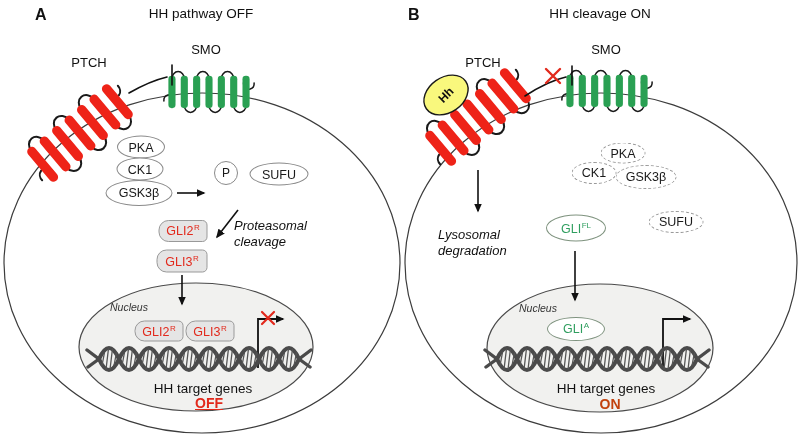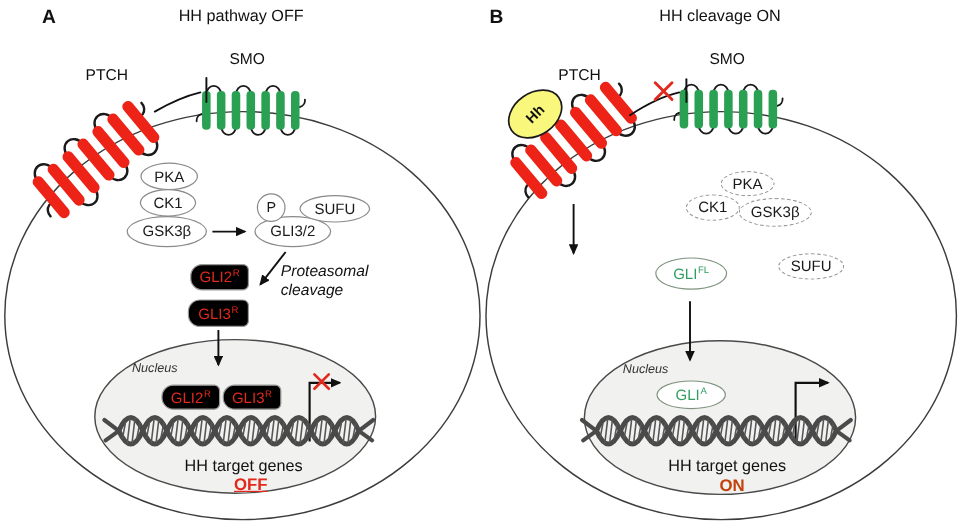--- a/index.html
+++ b/index.html
@@ -8,21 +8,21 @@
   #layer-svg{position:absolute;left:0;top:0;}
   .lbl{position:absolute;white-space:nowrap;}
   .ctr{transform:translate(-50%,-50%);}
   .panel-letter{font-size:16px;font-weight:bold;}
   .fig-title{font-size:13.5px;}
   .receptor-label{font-size:13px;}
   .oval{position:absolute;transform:translate(-50%,-50%);display:flex;align-items:center;justify-content:center;
         border:1.3px solid #8a8a8a;border-radius:50%;background:#fff;font-size:12.5px;color:#1a1a1a;}
   .oval.dashed{border-style:dashed;border-color:#9a9a9a;background:transparent;}
   .badge{position:absolute;transform:translate(-50%,-50%);display:flex;align-items:center;justify-content:center;
-         border:1.3px solid #999;background:#000000;font-size:12.5px;color:#e2291c;
+         border:1.3px solid #999;background:#e5e5e5;font-size:12.5px;color:#e2291c;
          border-radius:10px 5px 5px 10px;}
   .badge sup,.oval sup{font-size:8px;line-height:0;position:relative;top:-3px;margin-left:.5px;}
   .green-text{color:#2f9e5f;}
   .note{font-size:13px;font-style:italic;line-height:16px;color:#111;}
   .nucleus-label{font-size:10.5px;font-style:italic;color:#333;}
   .genes-label{font-size:13.5px;}
   .state{font-size:14px;font-weight:bold;}
   .state.off{color:#e2291c;text-decoration:underline;}
   .state.on{color:#c2410c;}
 </style>
@@ -115,23 +115,20 @@
   <div class="oval" style="left:141px;top:147px;width:46px;height:21px;">
       <span>PKA</span>
     </div>
   <div class="oval" style="left:140px;top:169px;width:45px;height:21px;">
       <span>CK1</span>
     </div>
   <div class="oval" style="left:139px;top:193px;width:65px;height:24px;">
       <span>GSK3β</span>
     </div>
 
-  <div class="oval" style="left:244px;top:193px;width:62px;height:24px;">
-      <span>GLI3/2</span>
-    </div>
   <div class="oval" style="left:279px;top:174px;width:57px;height:21px;">
       <span>SUFU</span>
     </div>
   <div class="oval" style="left:226px;top:173px;width:22px;height:22px;font-size:12px;">
       <span>P</span>
     </div>
 
   <div class="lbl note" style="left:234px;top:218px;">
     <div>Proteasomal</div>
     <div>cleavage</div>
@@ -174,20 +171,24 @@
     </div>
   <div class="oval dashed" style="left:676px;top:222px;width:53px;height:20px;">
       <span>SUFU</span>
     </div>
 
   <div class="oval" style="left:576px;top:228px;width:58px;height:25px;border-color:#7f937f;">
     <span class="green-text">GLI</span>
       <sup class="green-text">FL</sup>
   </div>
 
+  <div class="lbl note" style="left:438px;top:227px;">
+    <div>Lysosomal</div>
+    <div>degradation</div>
+  </div>
 
   <div class="lbl nucleus-label" style="left:519px;top:302px;">Nucleus</div>
   <div class="oval" style="left:576px;top:329px;width:56px;height:22px;border-color:#7f937f;">
     <span class="green-text">GLI</span>
       <sup class="green-text">A</sup>
   </div>
   <div class="lbl genes-label ctr" style="left:606px;top:388px;">HH target genes</div>
   <div class="lbl state on ctr" style="left:610px;top:404px;">ON</div>
 
 </div>

